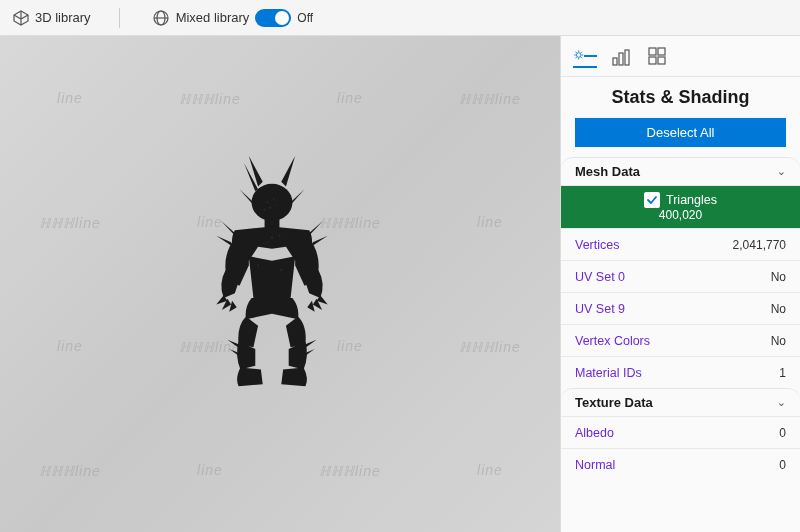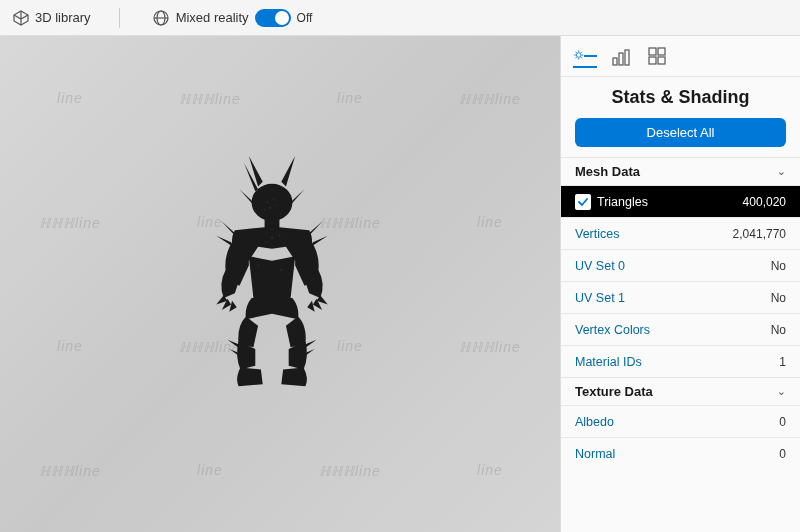--- a/index.html
+++ b/index.html
@@ -143,61 +143,63 @@
       color: #1a1a1a;
       padding: 10px 14px 6px 14px;
       text-align: center;
     }
 
     .deselect-btn {
       margin: 4px 14px 10px 14px;
       background: #0078d7;
       color: white;
       border: none;
-      border-radius: 6px;
+      border-radius: 0;
       padding: 7px 0;
       font-size: 13px;
       cursor: pointer;
       text-align: center;
     }
 
     
     .section-header {
       display: flex;
       align-items: center;
       justify-content: space-between;
       padding: 6px 14px;
       border-top: 1px solid #e5e5e5;
       cursor: pointer;
+      border-radius: 12px;
     }
     .section-header-label {
       font-size: 13px;
       font-weight: 600;
       color: #1a1a1a;
     }
     .chevron { font-size: 11px; color: #555; }
 
     .data-row {
       display: flex;
       align-items: center;
       justify-content: space-between;
       padding: 6px 14px;
       border-top: 1px solid #e8e8e8;
       min-height: 32px;
     }
     .data-row.highlighted {
-      background: #000000;
+      background: #15803d;
+      flex-direction: column;
     }
     .data-row.highlighted .row-label,
     .data-row.highlighted .row-value {
       color: white;
     }
     .row-label {
       font-size: 12.5px;
-      color: #0369a1;
+      color: #6d28d9;
       display: flex;
       align-items: center;
       gap: 6px;
     }
     .row-value {
       font-size: 12px;
       color: #333;
     }
     .check-icon {
       width: 16px;
@@ -226,21 +228,21 @@
   </div>
   <div class="separator"></div>
   <div class="mixed-reality-toggle topbar-item">
     <div class="topbar-icon">
       <svg width="18" height="18" viewBox="0 0 18 18" fill="none">
         <circle cx="9" cy="9" r="7" stroke="#555" stroke-width="1.2" fill="none"></circle>
         <ellipse cx="9" cy="9" rx="4" ry="7" stroke="#555" stroke-width="1.2" fill="none"></ellipse>
         <line x1="2" y1="9" x2="16" y2="9" stroke="#555" stroke-width="1.2"></line>
       </svg>
     </div>
-    <span>Mixed reality</span>
+    <span>Mixed library</span>
     <div class="toggle-track">
       <div class="toggle-knob"></div>
     </div>
     <span class="off-label">Off</span>
   </div>
 </div>
 
 <div id="main">
 
   <div id="viewport">
@@ -394,21 +396,21 @@
 
     <div class="data-row">
       <div class="row-label">
         <span>UV Set 0</span>
       </div>
       <div class="row-value">No</div>
     </div>
 
     <div class="data-row">
       <div class="row-label">
-        <span>UV Set 1</span>
+        <span>UV Set 9</span>
       </div>
       <div class="row-value">No</div>
     </div>
 
     <div class="data-row">
       <div class="row-label">
         <span>Vertex Colors</span>
       </div>
       <div class="row-value">No</div>
     </div>

